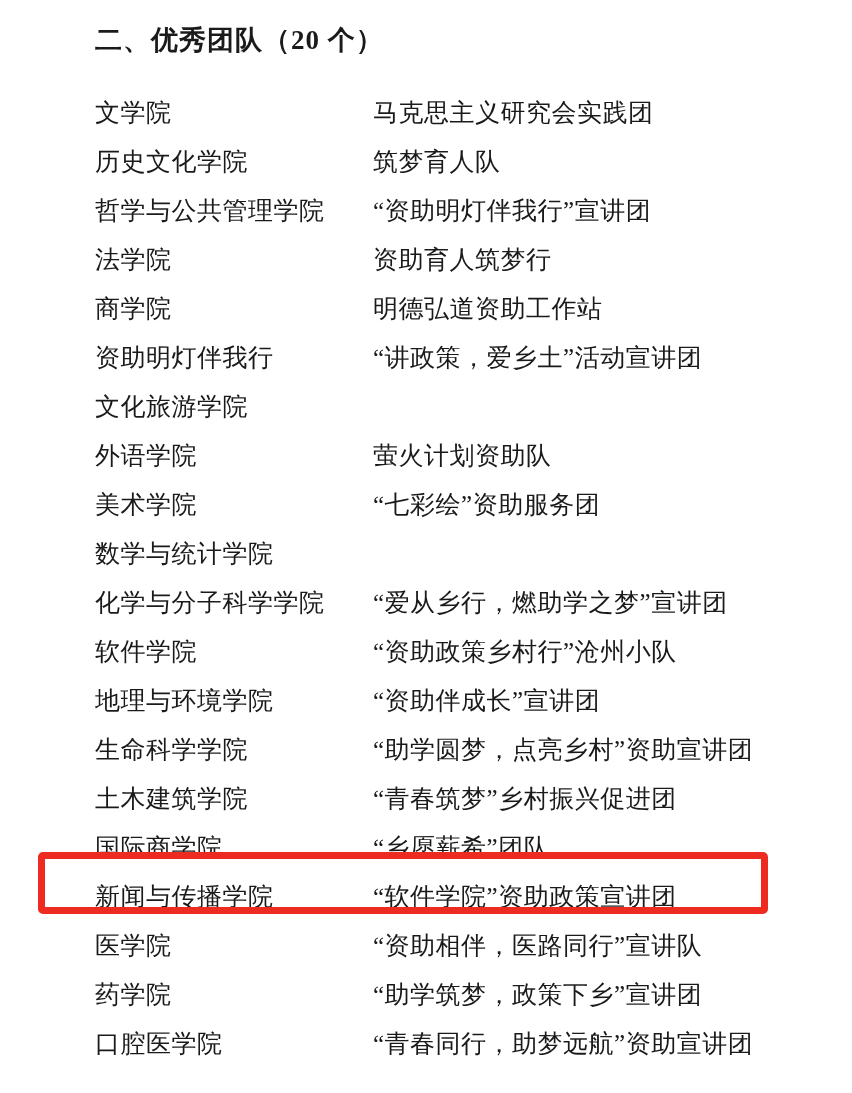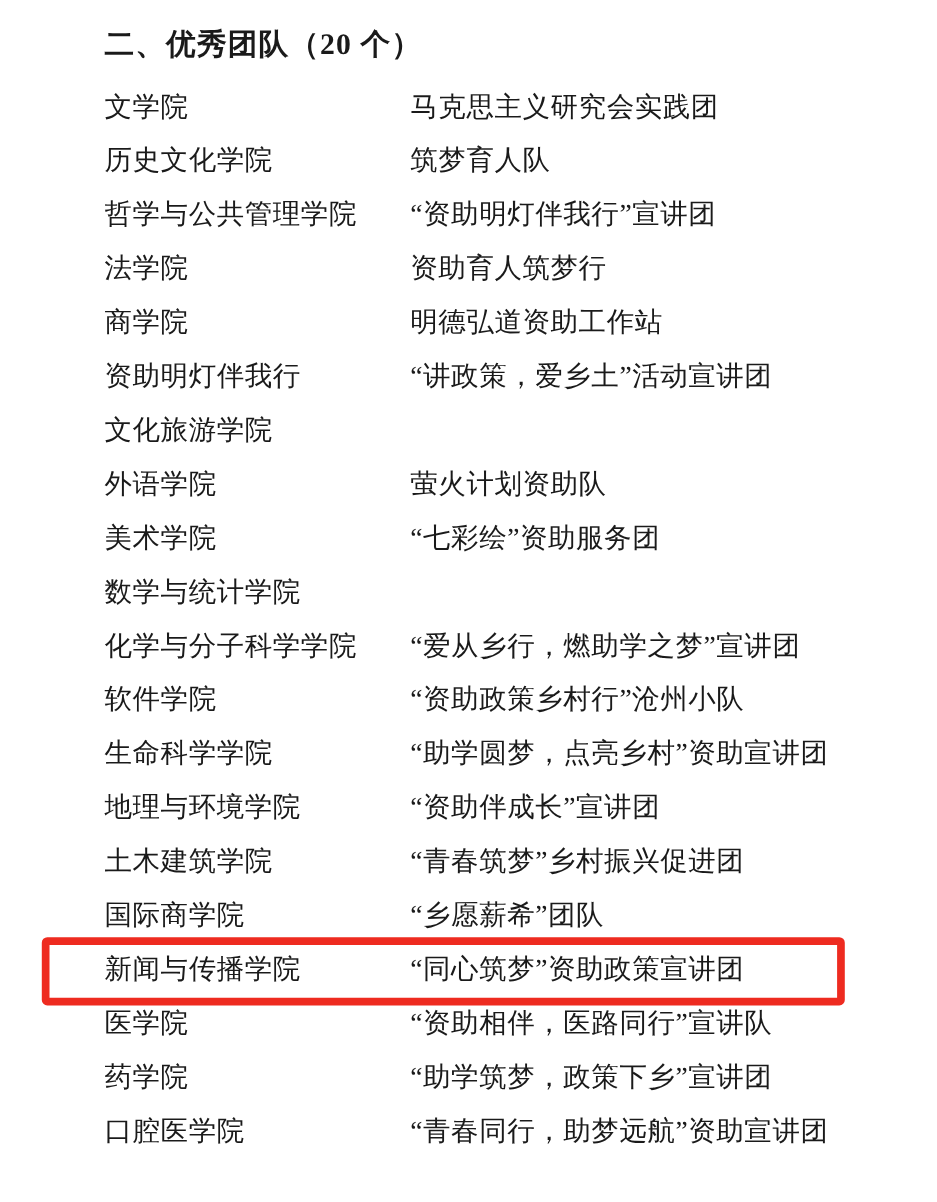--- a/index.html
+++ b/index.html
@@ -32,21 +32,21 @@
     white-space: nowrap;
   }
   .list {
     position: absolute;
     left: 95px;
     top: 80px;
     width: 700px;
   }
   .row {
     display: flex;
-    align-items: flex-start;
+    align-items: flex-end;
     height: 49px;
     font-size: 25px;
     letter-spacing: 0.5px;
   }
   .col-unit {
     width: 278px;
     flex: 0 0 278px;
     white-space: nowrap;
   }
   .col-team {
@@ -124,38 +124,38 @@
       </div>
       <div class="row">
         <div class="col-unit">化学与分子科学学院</div>
         <div class="col-team">“爱从乡行，燃助学之梦”宣讲团</div>
       </div>
       <div class="row">
         <div class="col-unit">软件学院</div>
         <div class="col-team">“资助政策乡村行”沧州小队</div>
       </div>
       <div class="row">
+        <div class="col-unit">地理与环境学院</div>
+        <div class="col-team">“资助伴成长”宣讲团</div>
+      </div>
+      <div class="row">
         <div class="col-unit">生命科学学院</div>
         <div class="col-team">“助学圆梦，点亮乡村”资助宣讲团</div>
-      </div>
-      <div class="row">
-        <div class="col-unit">地理与环境学院</div>
-        <div class="col-team">“资助伴成长”宣讲团</div>
       </div>
       <div class="row">
         <div class="col-unit">土木建筑学院</div>
         <div class="col-team">“青春筑梦”乡村振兴促进团</div>
       </div>
       <div class="row">
         <div class="col-unit">国际商学院</div>
         <div class="col-team">“乡愿薪希”团队</div>
       </div>
       <div class="row">
         <div class="col-unit">新闻与传播学院</div>
-        <div class="col-team">“同心筑梦”资助政策宣讲团</div>
+        <div class="col-team">“软件学院”资助政策宣讲团</div>
       </div>
       <div class="row">
         <div class="col-unit">医学院</div>
         <div class="col-team">“资助相伴，医路同行”宣讲队</div>
       </div>
       <div class="row">
         <div class="col-unit">药学院</div>
         <div class="col-team">“助学筑梦，政策下乡”宣讲团</div>
       </div>
       <div class="row">

